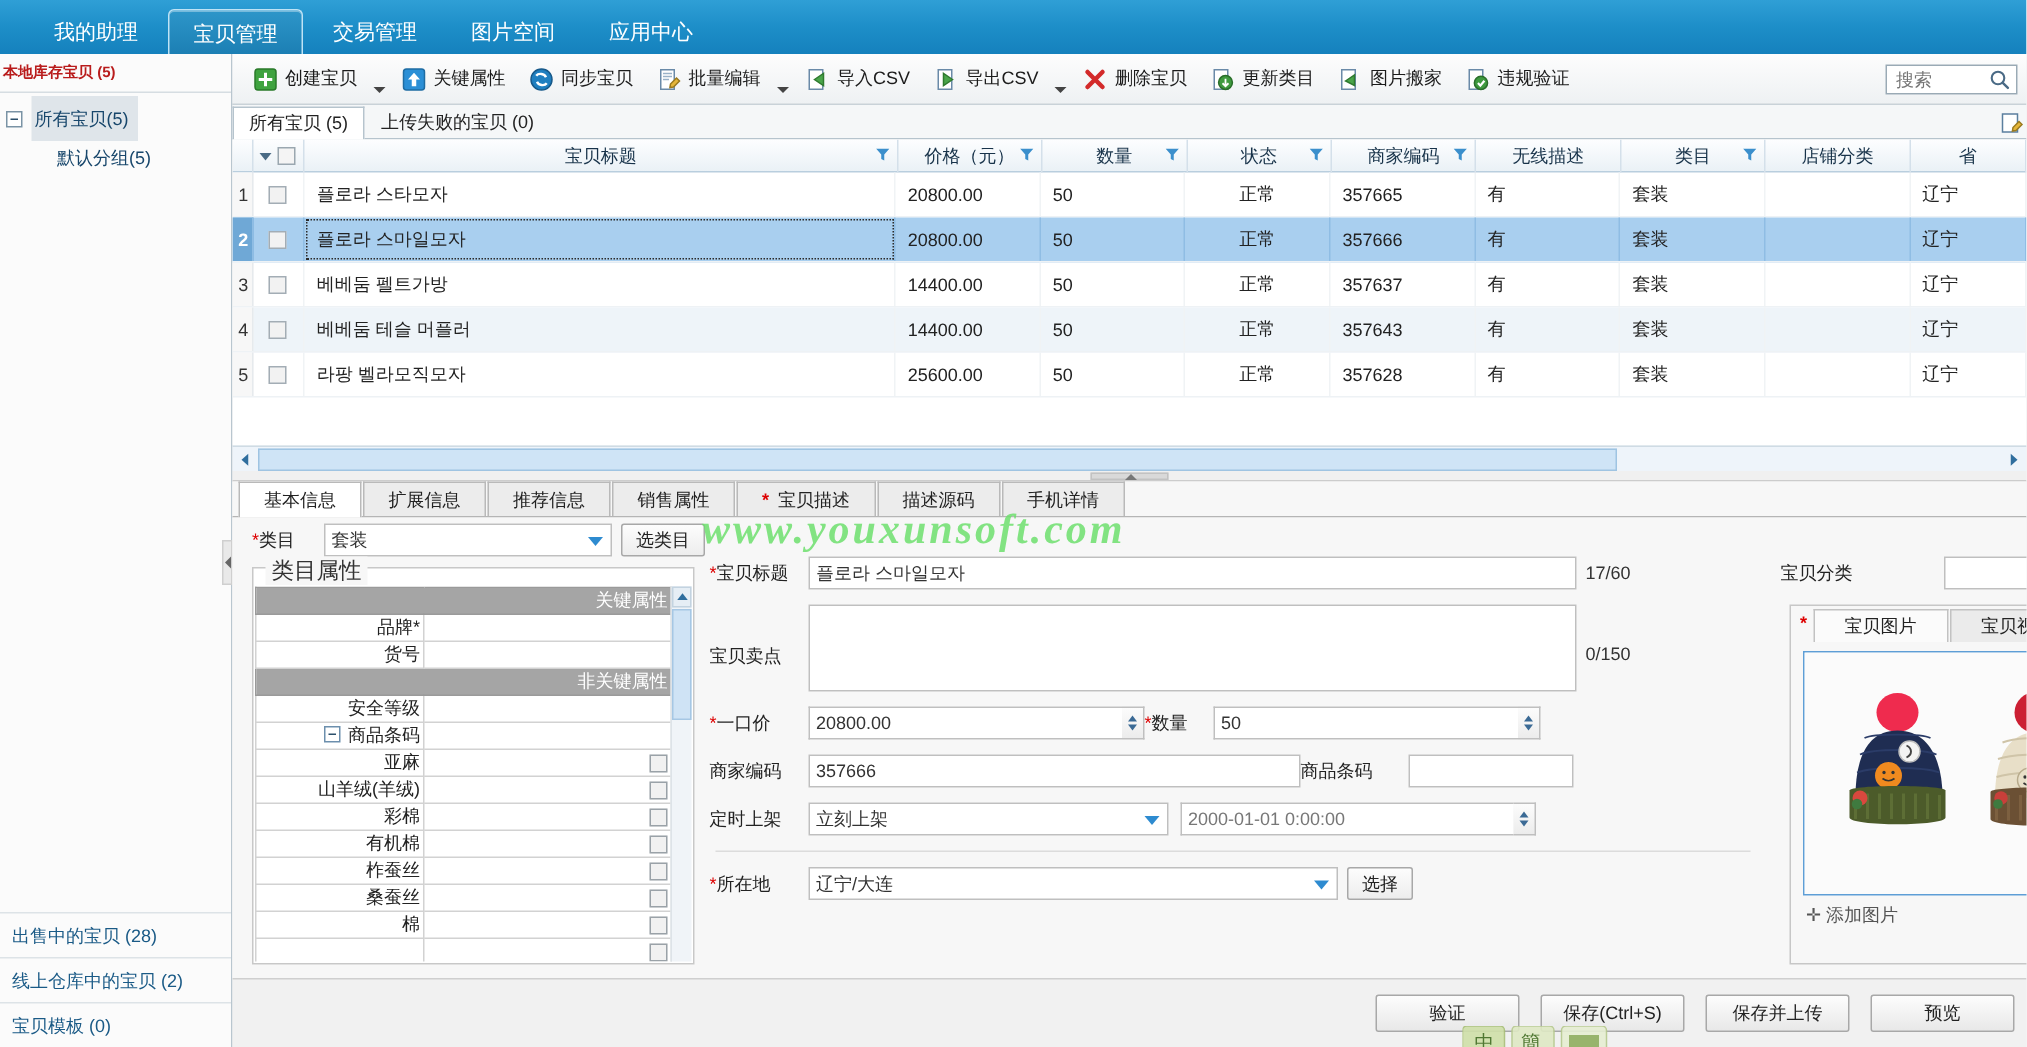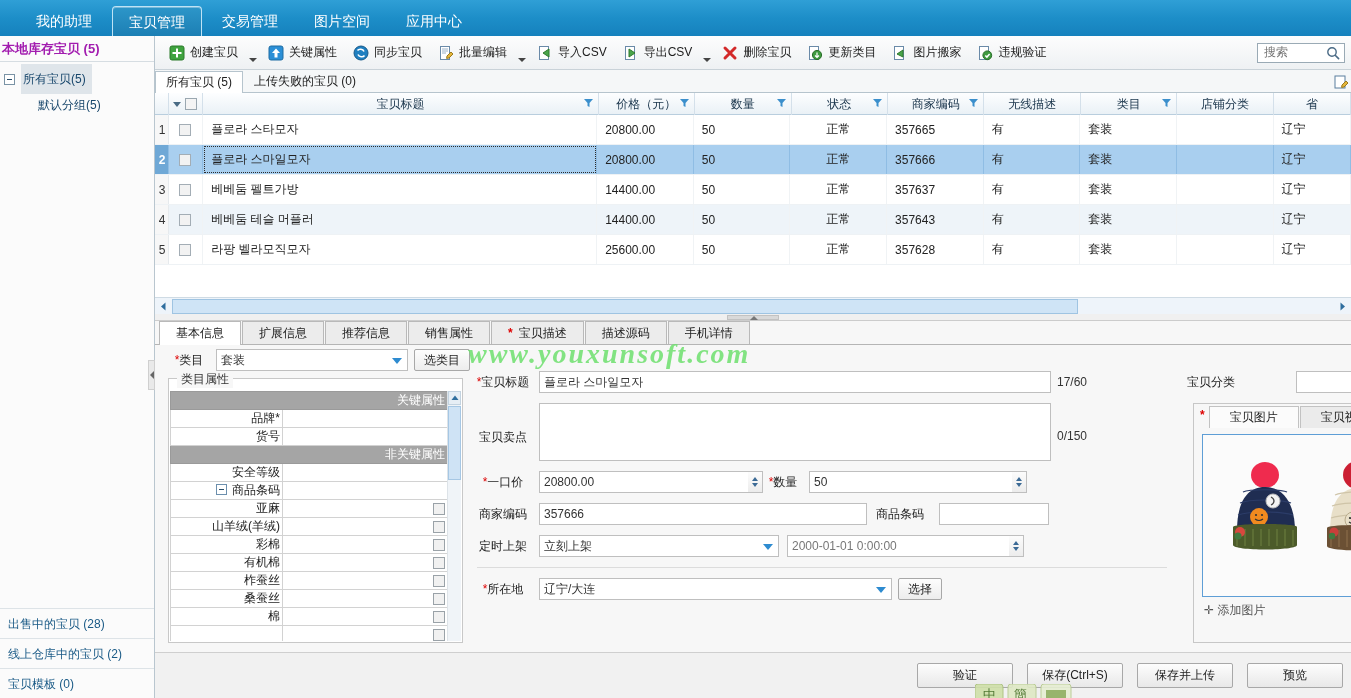--- a/index.html
+++ b/index.html
@@ -33,21 +33,21 @@
   }
   .topnav .spacer { width: 18px; }
 
   
   .sidebar {
     position: absolute; left: 0; top: 36px; width: 155px; height: 662px;
     background: #fbfbfb; border-right: 1px solid #b9c6cf;
   }
   .sb-title {
     height: 26px; line-height: 26px; padding-left: 2px;
-    font-size: 13px; font-weight: bold; color: #a21caf;
+    font-size: 10px; font-weight: bold; color: #b91c1c;
     border-bottom: 1px solid #d6dde2; background: #fbfbfb;
   }
   .sb-tree { padding-top: 4px; }
   .sb-node {
     height: 26px; line-height: 26px; display: flex; align-items: center;
     font-size: 12px; color: #17466b; cursor: pointer; padding-left: 4px;
   }
   .sb-node .twisty {
     width: 11px; height: 11px; border: 1px solid #7a93a5; background: #fff;
     margin-right: 6px; position: relative; flex: 0 0 auto;
@@ -86,21 +86,21 @@
     display:block; width:0;height:0;border-left:4px solid transparent;
     border-right:4px solid transparent;border-top:4px solid #444;
   }
   .searchwrap {
     margin-left: auto; margin-right: 6px; width: 88px; height: 20px;
     border: 1px solid #9aaab5; background: #fff; display: flex; align-items: center;
     padding: 0 2px 0 4px;
   }
   .searchwrap input {
     border: 0; outline: 0; width: 64px; font-size: 12px; color: #666;
-    font-family: Liberation Mono, monospace;
+    font-family: Liberation Sans, sans-serif;
   }
   .searchwrap .mag { width: 14px; height: 14px; flex: 0 0 auto; cursor: pointer; }
 
   
   .subtabs {
     position: absolute; left: 155px; top: 70px; width: 1196px; height: 23px;
     background: #f5f7f8; border-bottom: 1px solid #b6c4cd; display: flex; align-items: flex-end;
   }
   .subtab {
     height: 22px; line-height: 21px; padding: 0 10px; font-size: 12px; cursor: pointer;
@@ -194,21 +194,21 @@
     color: #6ee06e; opacity: .85; font-family: "Liberation Serif", serif; font-style: italic;
     font-weight: bold; pointer-events: none; z-index: 30; white-space: nowrap;
   }
 
   
   .attrbox {
     position: absolute; left: 13px; top: 33px; width: 295px; height: 265px;
     border: 1px solid #c8c8c8; background: #fff;
   }
   .attrbox .legend {
-    position: absolute; left: 8px; top: -8px; background: #f7f7f7; padding: 0 4px; font-size: 12px; color: #333;
+    position: absolute; left: 8px; top: -8px; background: #f7f7f7; padding: 0 4px; font-size: 15px; color: #333;
   }
   .attr-scroll { position: absolute; left: 1px; top: 12px; width: 293px; height: 250px; overflow: hidden; }
   .attr-tbl { width: 278px; border-collapse: collapse; font-size: 12px; }
   .attr-tbl td { border: 1px solid #d2d2d2; height: 18px; padding: 0 2px 0 6px; text-align: right; }
   .attr-tbl tr.grouphdr td {
     background: #a5a5a5; color: #fff; border-color: #9a9a9a; font-size: 12px; padding-left: 6px;
   }
   .attr-tbl td.k { width: 112px; padding-left: 18px; color:#222; }
   .attr-tbl td.k.deep { padding-left: 32px; }
   .attr-tbl td.k.node { padding-left: 4px; }
@@ -219,21 +219,21 @@
   .attr-vscroll {
     position:absolute; right:1px; top:12px; width:14px; height:250px; background:#f0f4f8;
     border-left:1px solid #dde3e8;
   }
   .attr-vscroll .sbtn{height:14px;display:flex;align-items:center;justify-content:center;background:#e6eef5;border:1px solid #c3d3e0;}
   .attr-vscroll .sthumb{margin-top:1px;height:74px;background:#cfe3f5;border:1px solid #a6c7e4;}
 
   
   .form { position: absolute; left: 318px; top: 26px; width: 700px; }
   .frow { display: flex; align-items: center; margin-bottom: 10px; }
-  .flabel { width: 66px; text-align: center; font-size: 12px; padding-right: 6px; white-space: nowrap; color:#222; }
+  .flabel { width: 66px; text-align: left; font-size: 12px; padding-right: 6px; white-space: nowrap; color:#222; }
   .flabel .req { color: #d00; }
   .fin {
     border: 1px solid #bfbfbf; background: #fff; height: 22px; font-size: 12px; padding: 0 4px;
     font-family: "Liberation Sans", sans-serif; color: #333; outline: none;
   }
   .fsel {
     border: 1px solid #bfbfbf; background: #fff; height: 22px; font-size: 12px;
     display: flex; align-items: center; padding: 0 4px; position: relative; color:#333;
   }
   .fsel .dd {

